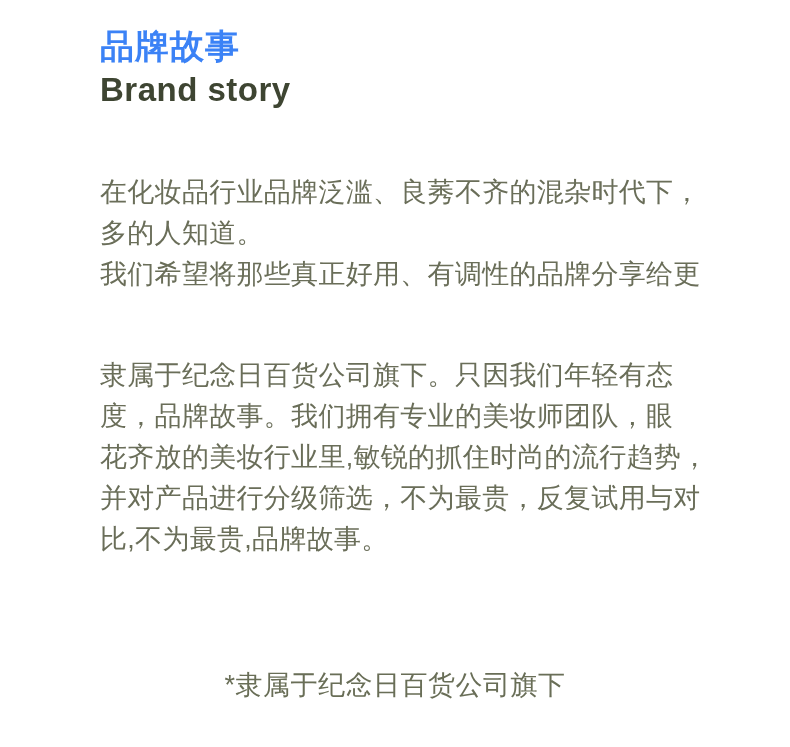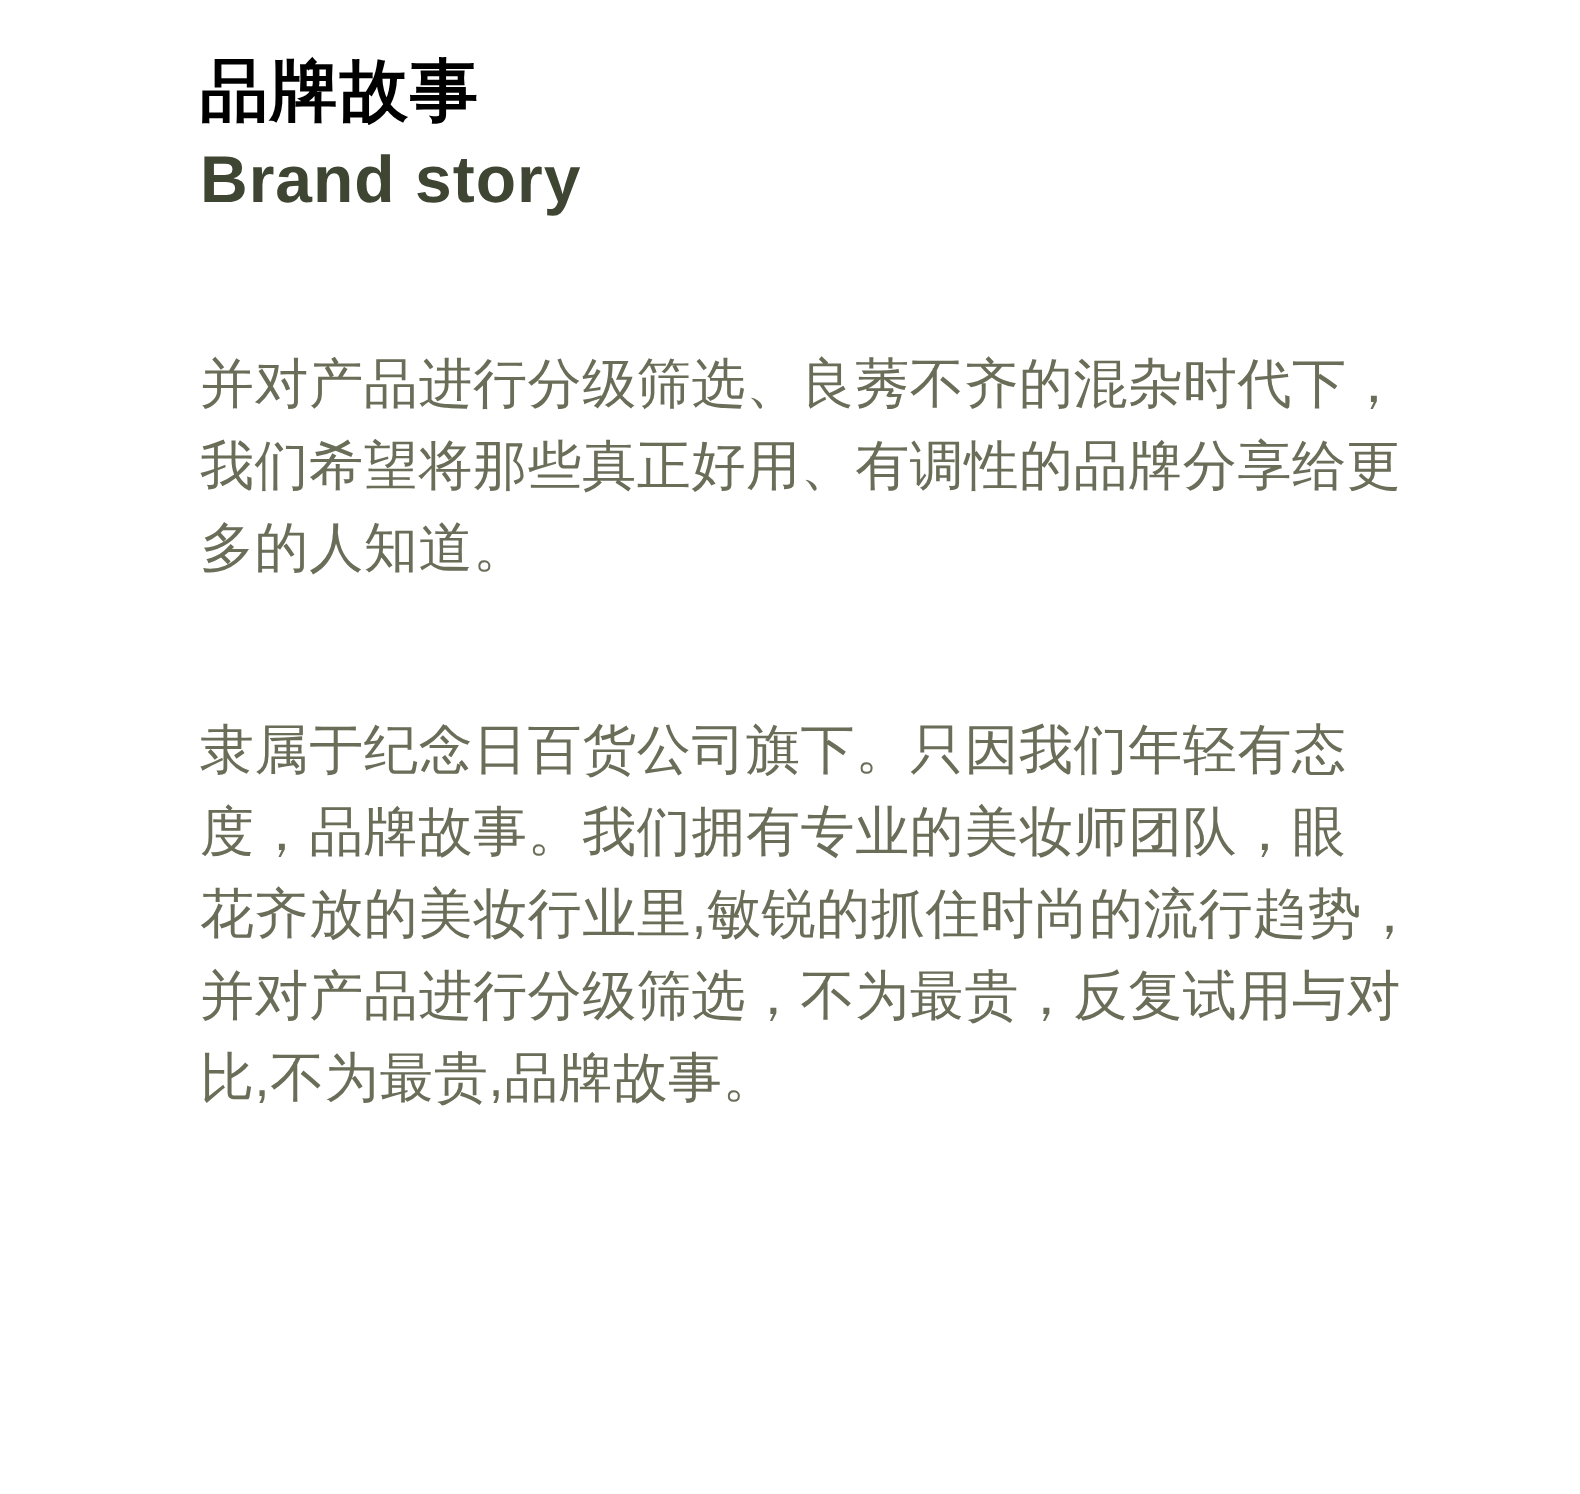--- a/index.html
+++ b/index.html
@@ -20,21 +20,21 @@
     background: #ffffff;
     box-sizing: border-box;
     padding: 24px 98px 0 100px;
   }
   .title-cn {
     margin: 0;
     font-size: 34px;
     line-height: 1.3;
     font-weight: 700;
     letter-spacing: 1px;
-    color: #000000;
+    color: #3b82f6;
   }
   .title-en {
     margin: 2px 0 0 0;
     font-size: 33px;
     line-height: 1.2;
     font-weight: 700;
     letter-spacing: 0.5px;
     color: #3e4532;
   }
   .para {
@@ -66,27 +66,28 @@
 </head>
 <body>
 
 <div class="page">
 
   <h1 class="title-cn">品牌故事</h1>
 
   <h2 class="title-en">Brand story</h2>
 
   <div class="para">
-    <div class="line">并对产品进行分级筛选、良莠不齐的混杂时代下，</div>
+    <div class="line">在化妆品行业品牌泛滥、良莠不齐的混杂时代下，</div>
+    <div class="line">多的人知道。</div>
     <div class="line">我们希望将那些真正好用、有调性的品牌分享给更</div>
-    <div class="line">多的人知道。</div>
   </div>
 
   <div class="para">
     <div class="line">隶属于纪念日百货公司旗下。只因我们年轻有态</div>
     <div class="line">度，品牌故事。我们拥有专业的美妆师团队，眼</div>
     <div class="line">花齐放的美妆行业里,敏锐的抓住时尚的流行趋势，</div>
     <div class="line">并对产品进行分级筛选，不为最贵，反复试用与对</div>
     <div class="line">比,不为最贵,品牌故事。</div>
   </div>
 
+  <div class="footnote">*隶属于纪念日百货公司旗下</div>
 
 </div>
 
 </body></html>

